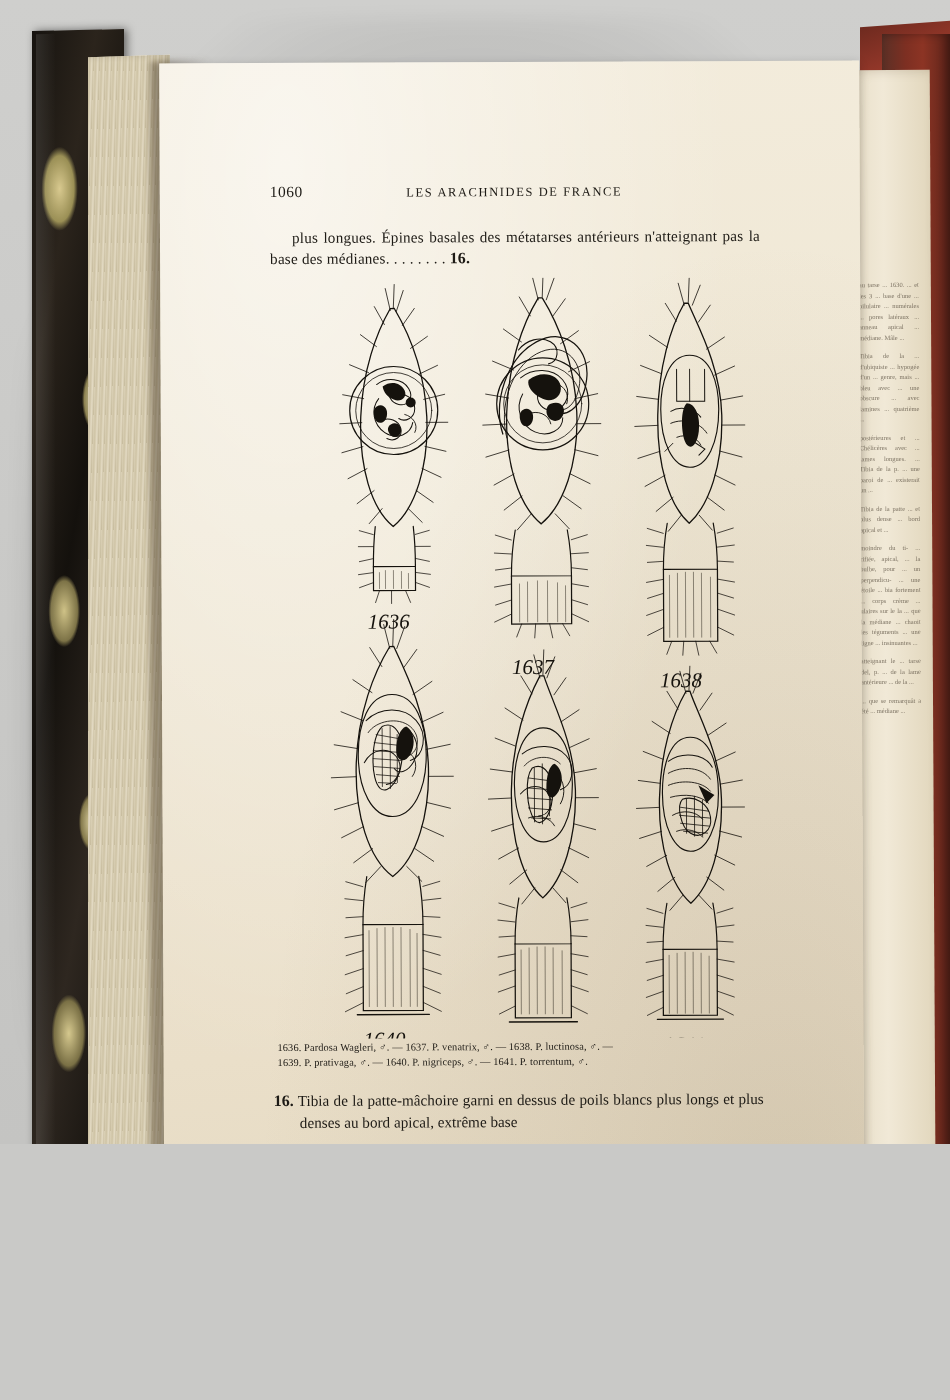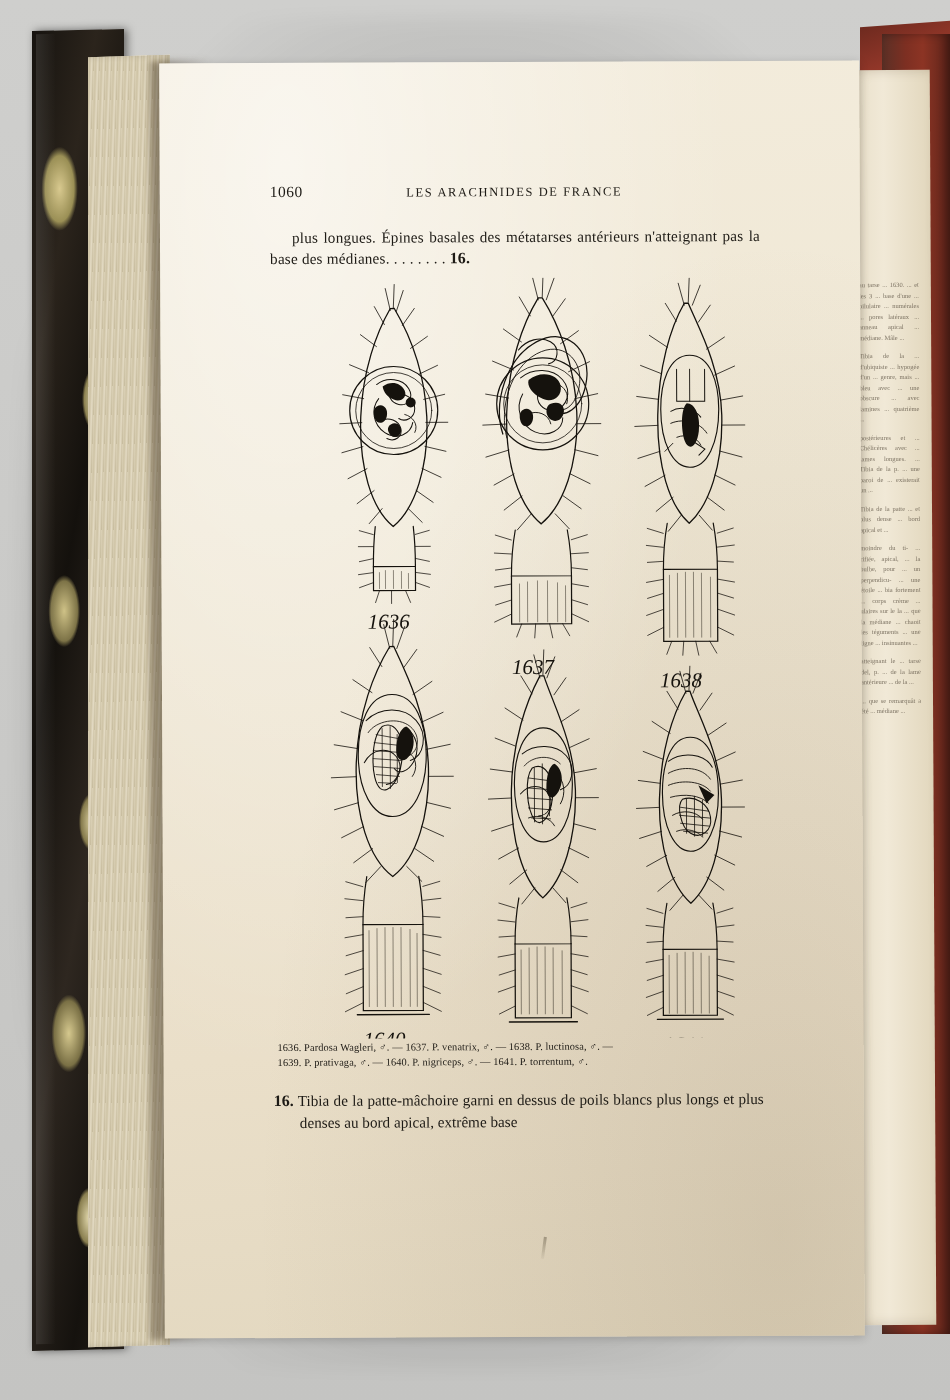--- a/index.html
+++ b/index.html
@@ -3,21 +3,21 @@
 <meta charset="utf-8">
 <style>
   html, body {
     margin: 0;
     padding: 0;
     background: #c9c9c7;
   }
   #page {
     position: relative;
     width: 950px;
-    height: 1400px;
+    height: 1144px;
     overflow: hidden;
     background: linear-gradient(180deg, #cfcfcd 0%, #c4c4c2 100%);
     font-family: "Liberation Serif", serif;
   }
 
   
   .book-shadow {
     position: absolute;
     left: 20px; top: 18px;
     width: 910px; height: 1350px;

